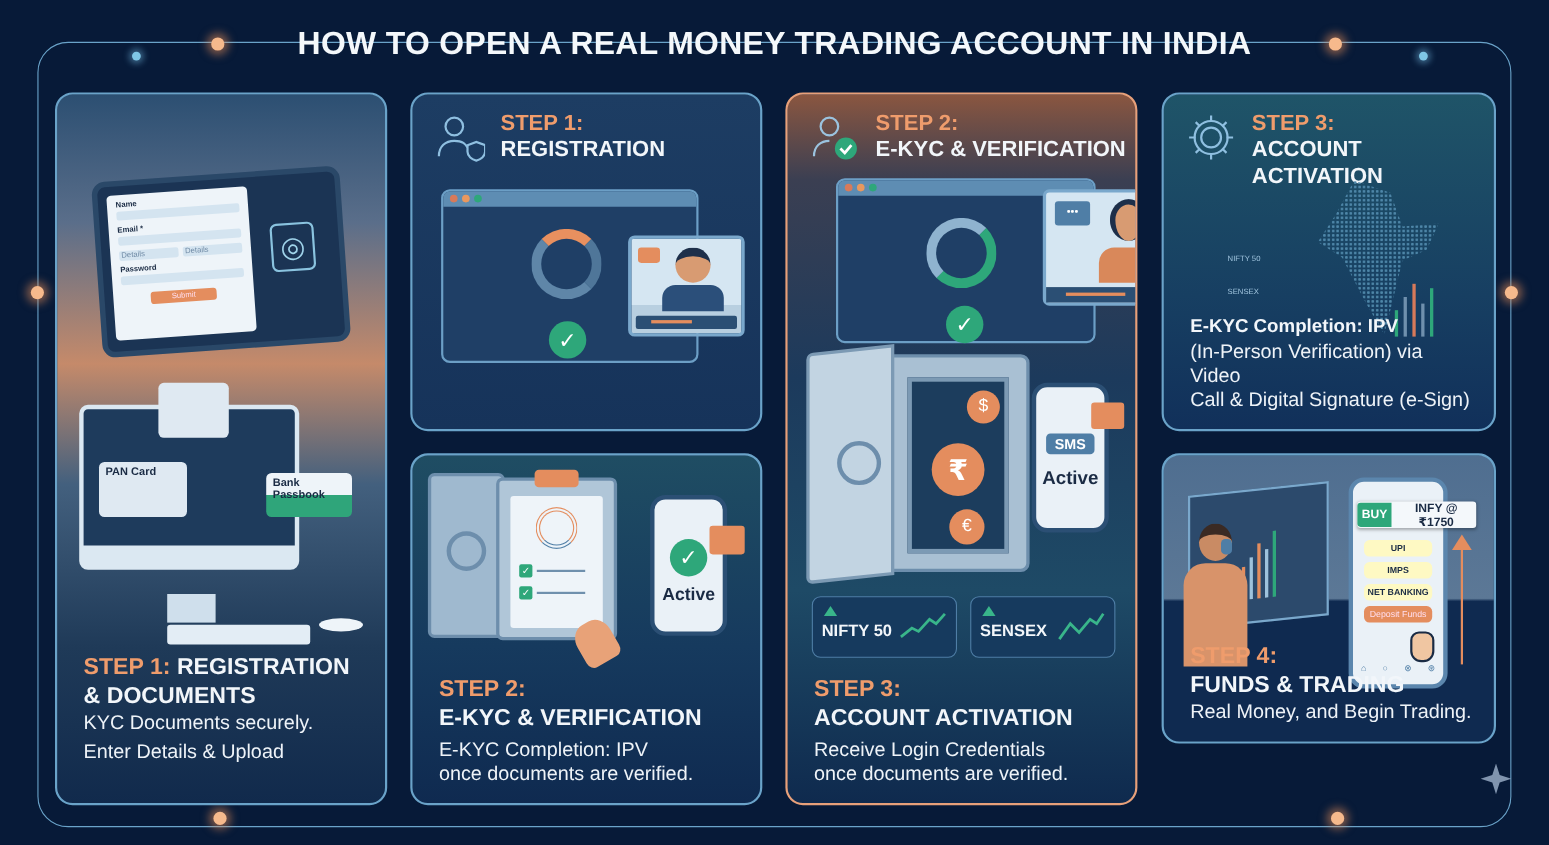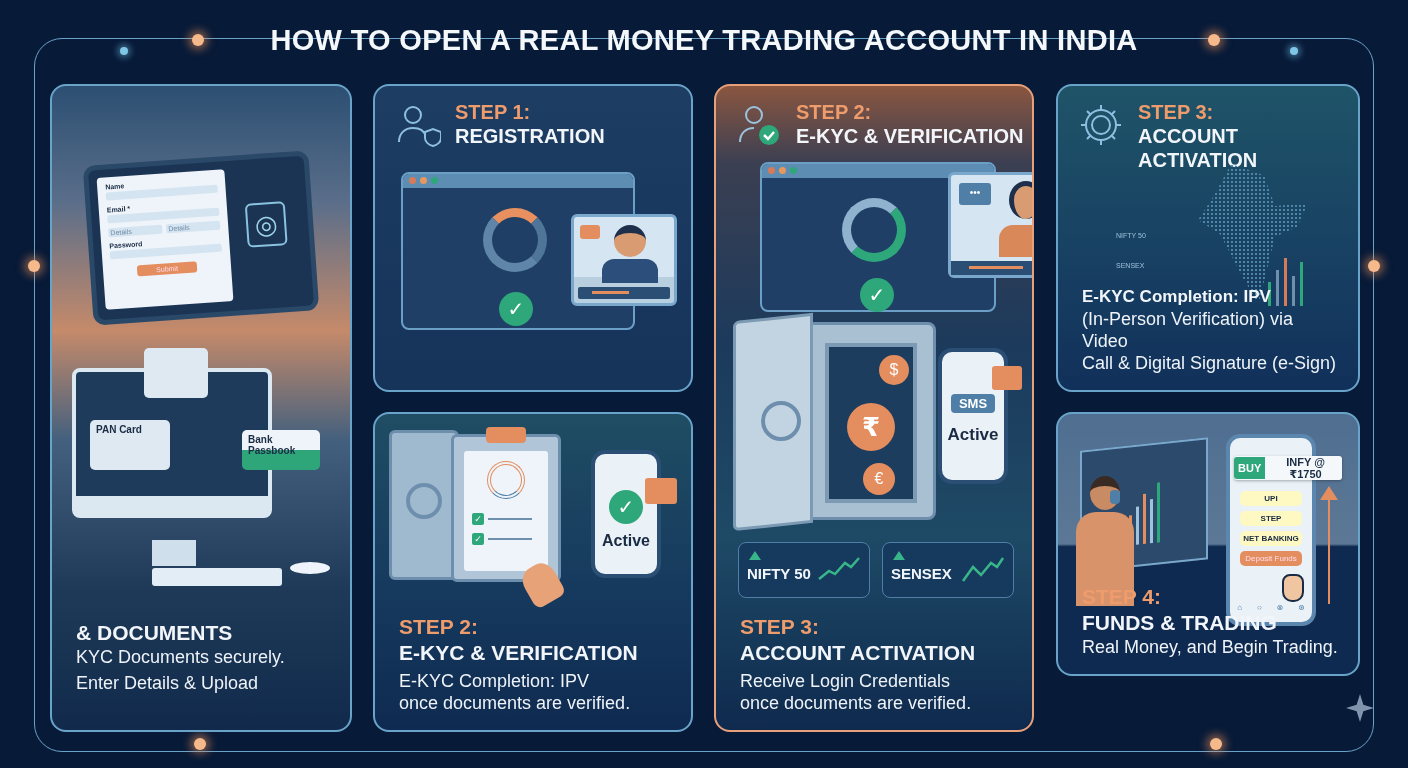--- a/index.html
+++ b/index.html
@@ -69,20 +69,21 @@
     <div style="position:absolute;right:22px;top:44px;width:40px;height:44px;border:2px solid #8ac3df;border-radius:6px;display:flex;align-items:center;justify-content:center;color:#9fd3ea;font-size:26px">◎</div>
   </div>
   <div style="position:absolute;left:20px;top:282px;width:200px;height:150px;background:#1e3b5c;border:4px solid #dbe8f2;border-bottom-width:22px;border-radius:8px"></div>
   <div style="position:absolute;left:100px;top:454px;width:44px;height:26px;background:#cfdfec"></div>
   <div style="position:absolute;left:100px;top:482px;width:130px;height:18px;background:#e3edf5;border-radius:3px"></div>
   <div style="position:absolute;left:238px;top:476px;width:40px;height:12px;background:#eef4f9;border-radius:50%"></div>
   <div class="card" style="left:38px;top:334px;width:80px;height:50px"><span>PAN Card</span></div>
   <div class="card" style="left:190px;top:344px;width:78px;height:40px;background:linear-gradient(180deg,#eef4f9 50%,#2fa57a 50%)"><span>Bank Passbook</span></div>
   <div class="card" style="left:92px;top:262px;width:64px;height:50px"></div>
   <div class="bottom" style="bottom:36px">
+    <div class="s"><span class="step">STEP 1:</span> <span class="head-white">REGISTRATION</span></div>
     <div class="s head-white">&amp; DOCUMENTS</div>
     <div class="d" style="margin-top:0">KYC Documents securely.</div>
     <div class="d">Enter Details &amp; Upload</div>
   </div>
 </div>
 
 <div class="panel p2">
   <svg class="user-ico" viewBox="0 0 46 46" fill="none" stroke="#8fbfe0" stroke-width="2">
       <circle cx="18" cy="13" r="8"></circle>
       <path d="M4 40c0-9 6-14 14-14s10 3 12 6"></path>
@@ -249,21 +250,21 @@
     <div style="position:absolute;left:34px;top:14px;width:10px;height:14px;background:#4f7ea6;border-radius:4px"></div>
     <div style="position:absolute;left:0;top:36px;width:58px;height:94px;background:#d8936a;border-radius:20px 20px 0 0"></div>
   </div>
   <div class="phone" style="left:168px;top:20px;width:90px;height:192px;border-color:#5b86ad">
     <div style="position:absolute;left:4px;top:18px;width:108px;height:24px;background:#f4f8fb;border-radius:3px;display:flex;align-items:center;font-weight:700;font-size:11px;box-shadow:0 1px 3px rgba(0,0,0,.3)">
       <span style="background:#2ea77a;color:#fff;padding:5px 4px;border-radius:3px 0 0 3px">BUY</span>
       <span style="padding-left:4px;color:#1a2b44">INFY @ ₹1750</span>
     </div>
     <div style="height:48px"></div>
     <div class="pay">UPI</div>
-    <div class="pay">STEP</div>
+    <div class="pay">IMPS</div>
     <div class="pay">NET BANKING</div>
     <div class="pay" style="background:#e48d5e;color:#fde;font-weight:400">Deposit Funds</div>
     <div style="position:absolute;bottom:10px;left:0;width:100%;display:flex;justify-content:space-around;font-size:8px;color:#4f7ea6">
       <span>⌂</span>
         <span>○</span>
         <span>⊗</span>
         <span>⊛</span>
     </div>
   </div>
   <div style="position:absolute;left:224px;top:160px;width:22px;height:28px;background:#f0c6a2;border:2px solid #1a2b44;border-radius:8px 8px 10px 10px"></div>

